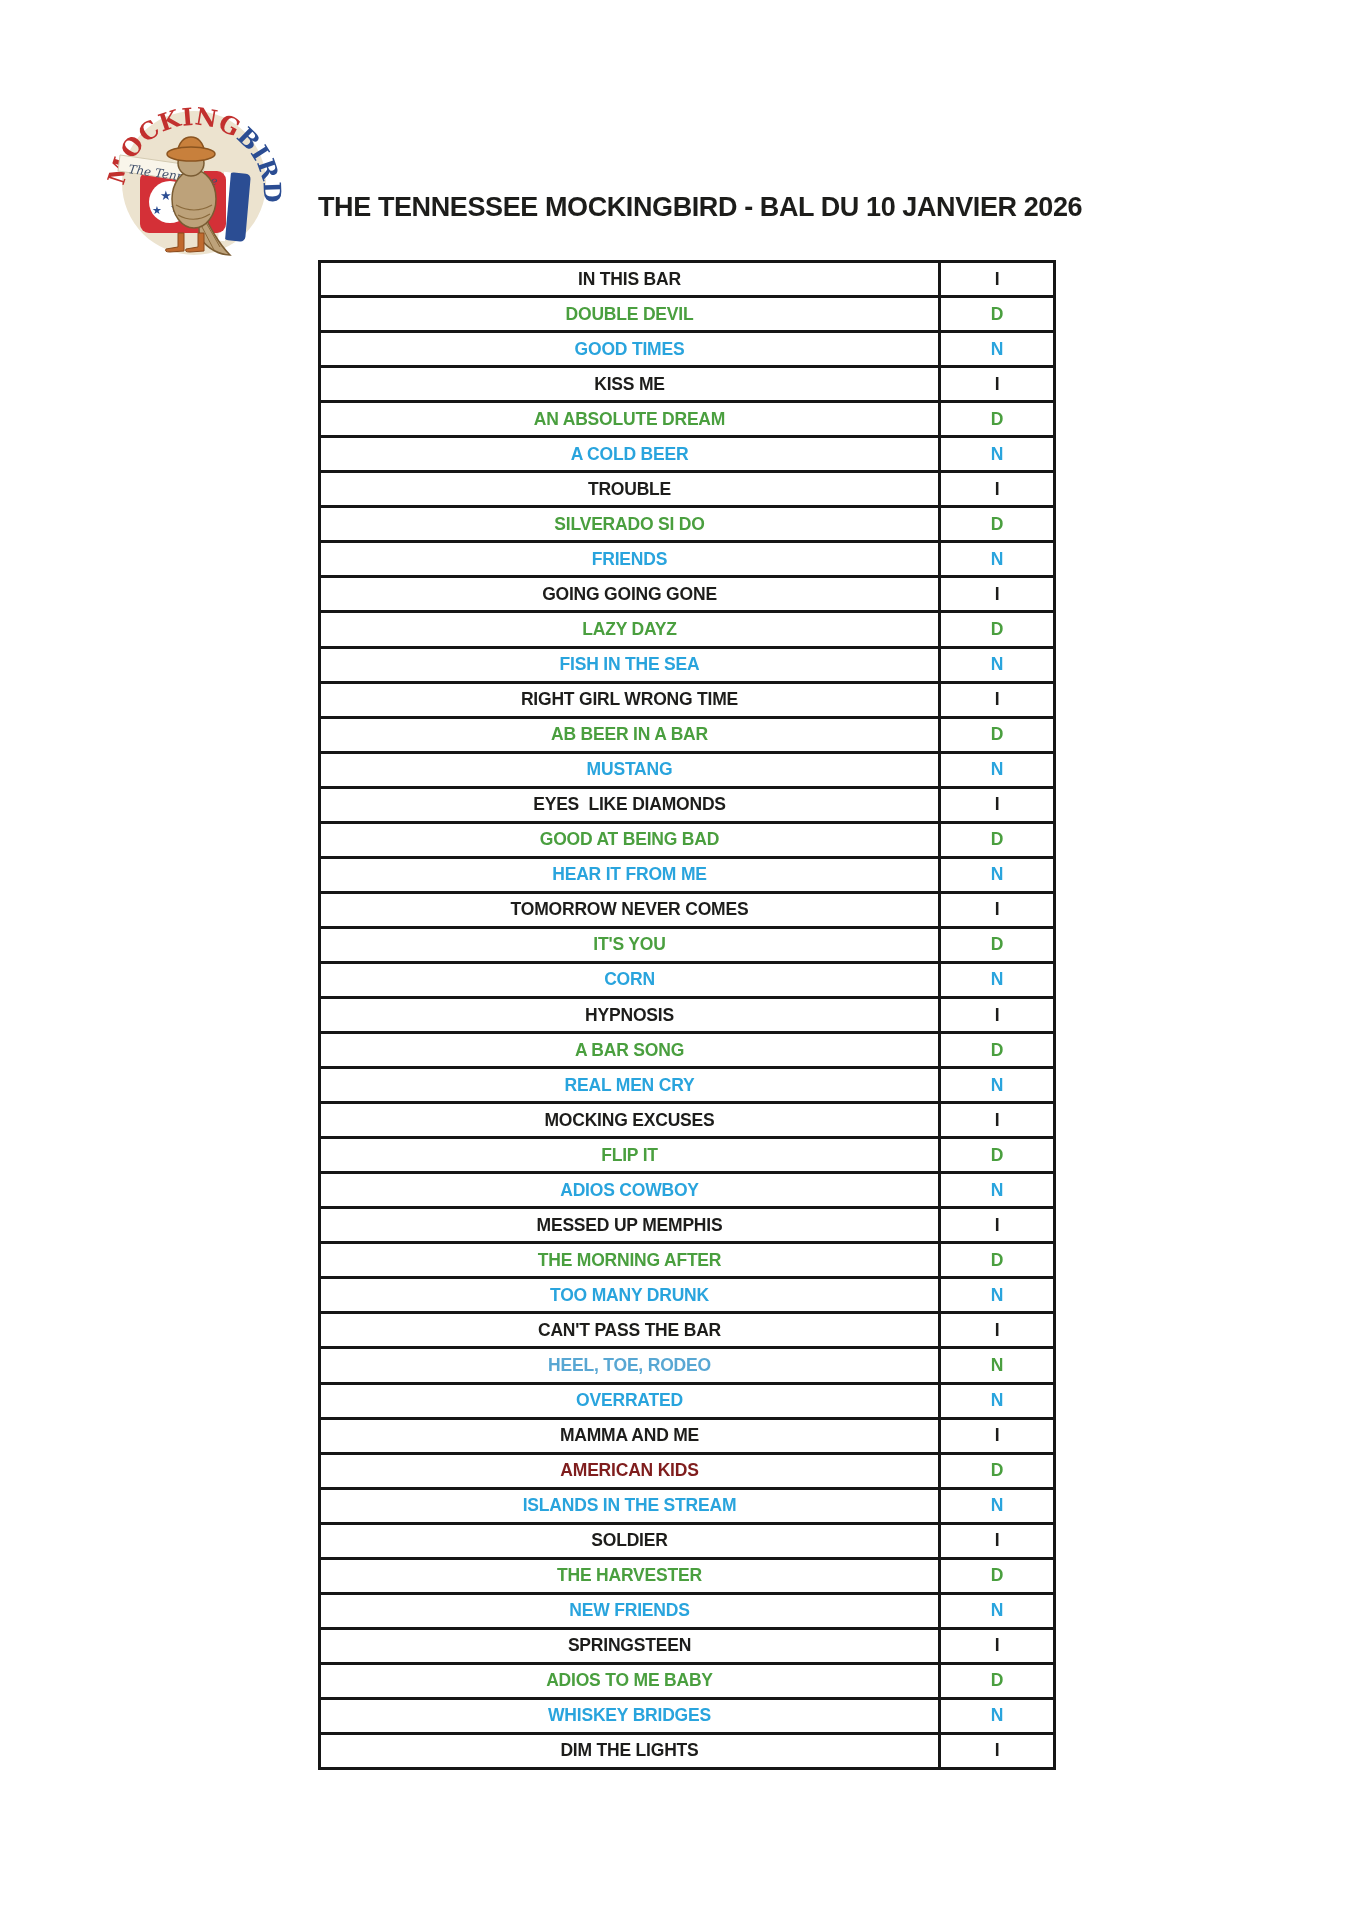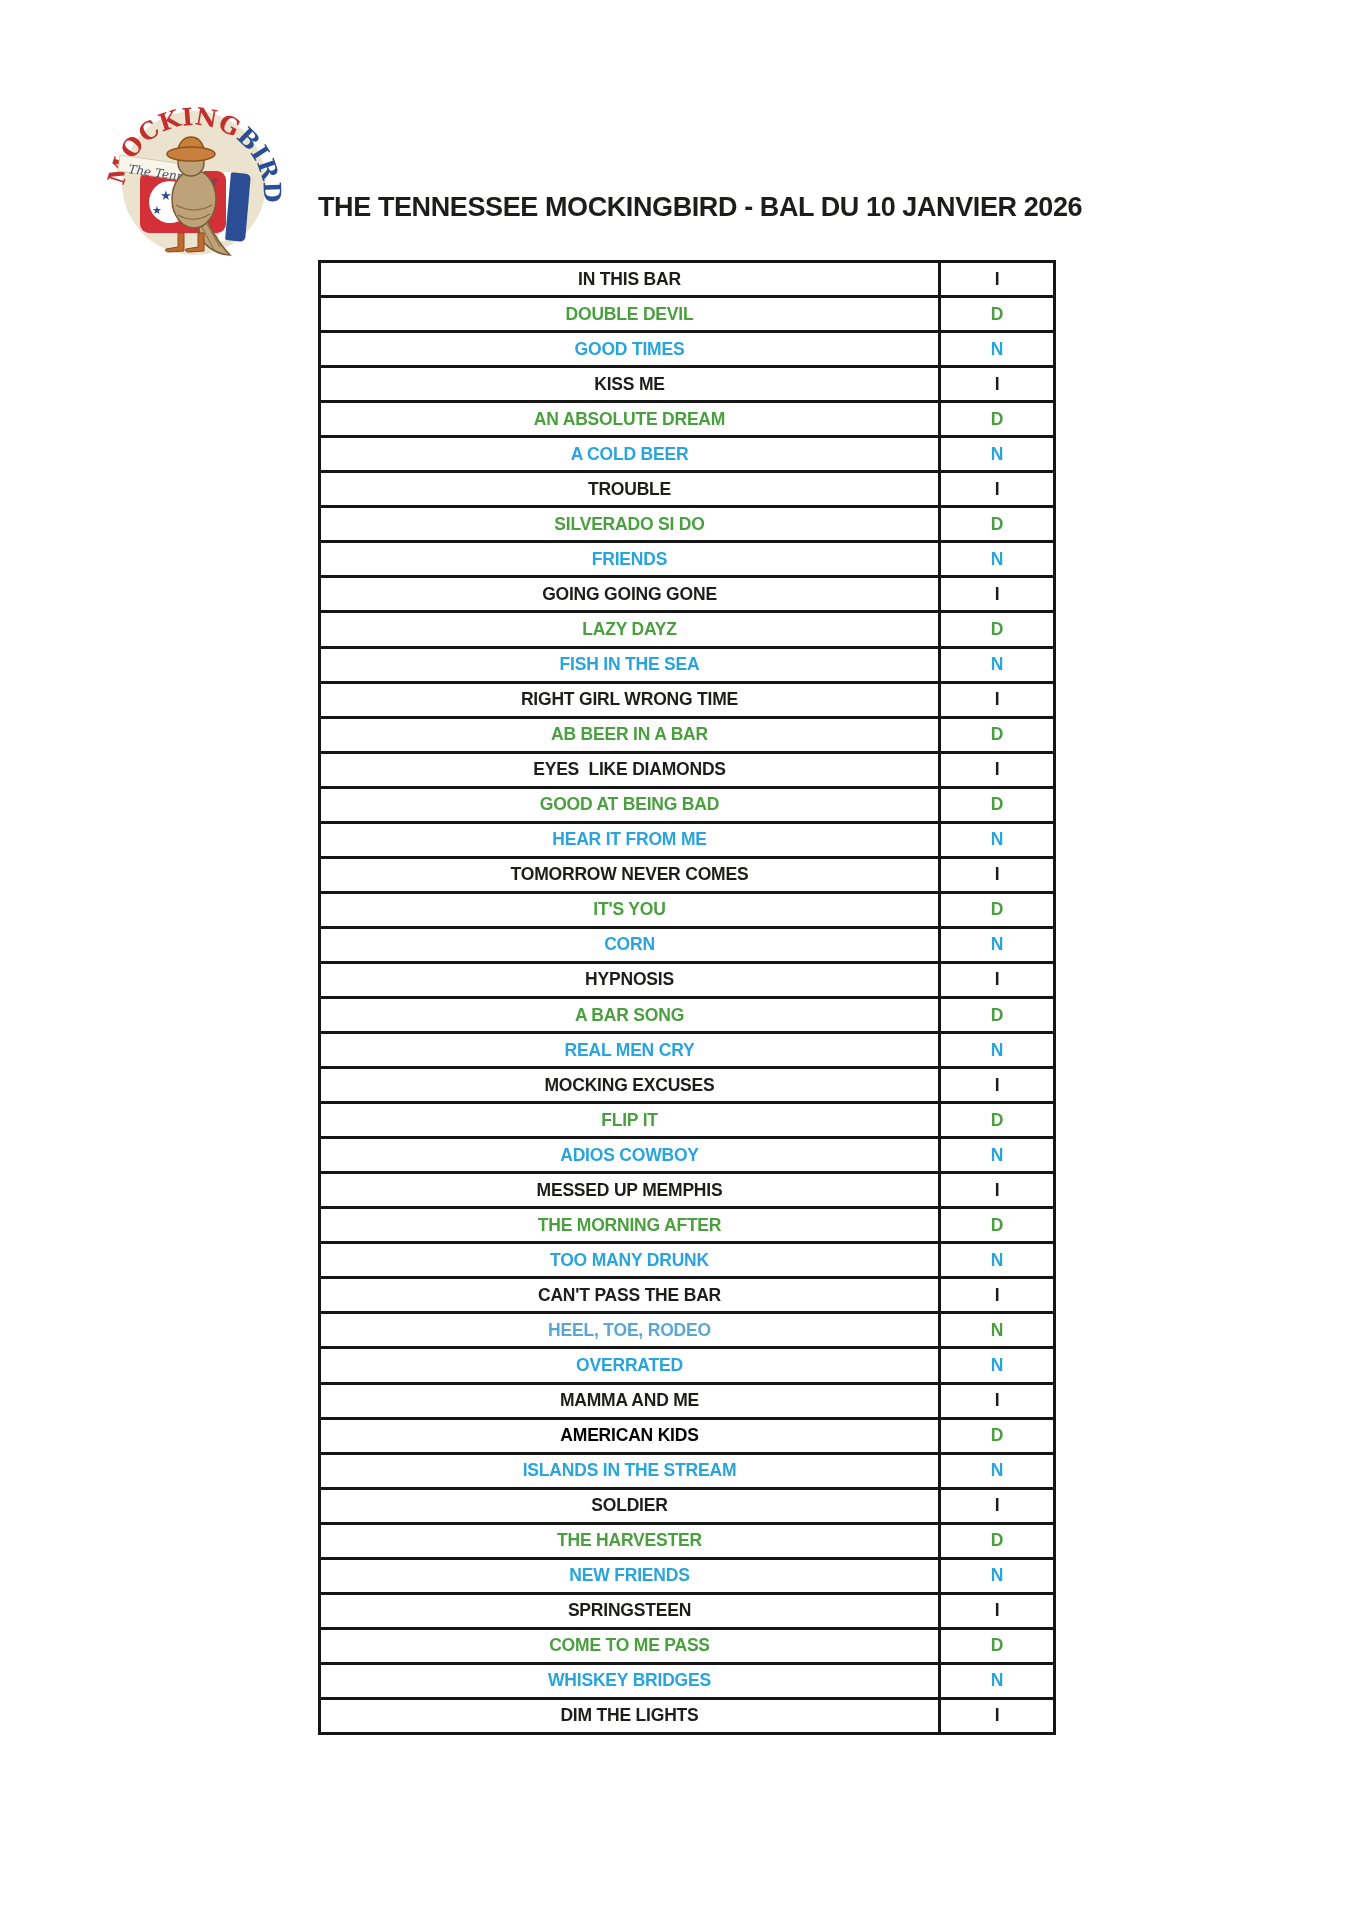--- a/index.html
+++ b/index.html
@@ -153,20 +153,24 @@
         </tr>
         <tr>
           <td class="song-cell" style="color: rgb(29, 29, 27);">RIGHT GIRL WRONG TIME</td>
           <td class="level-cell" style="color: rgb(29, 29, 27);">I</td>
         </tr>
         <tr>
           <td class="song-cell" style="color: rgb(74, 159, 63);">AB BEER IN A BAR</td>
           <td class="level-cell" style="color: rgb(74, 159, 63);">D</td>
         </tr>
         <tr>
+          <td class="song-cell" style="color: rgb(41, 164, 221);">MUSTANG</td>
+          <td class="level-cell" style="color: rgb(41, 164, 221);">N</td>
+        </tr>
+        <tr>
           <td class="song-cell" style="color: rgb(29, 29, 27);">EYES  LIKE DIAMONDS</td>
           <td class="level-cell" style="color: rgb(29, 29, 27);">I</td>
         </tr>
         <tr>
           <td class="song-cell" style="color: rgb(74, 159, 63);">GOOD AT BEING BAD</td>
           <td class="level-cell" style="color: rgb(74, 159, 63);">D</td>
         </tr>
         <tr>
           <td class="song-cell" style="color: rgb(41, 164, 221);">HEAR IT FROM ME</td>
           <td class="level-cell" style="color: rgb(41, 164, 221);">N</td>
@@ -229,21 +233,21 @@
         </tr>
         <tr>
           <td class="song-cell" style="color: rgb(41, 164, 221);">OVERRATED</td>
           <td class="level-cell" style="color: rgb(41, 164, 221);">N</td>
         </tr>
         <tr>
           <td class="song-cell" style="color: rgb(29, 29, 27);">MAMMA AND ME</td>
           <td class="level-cell" style="color: rgb(29, 29, 27);">I</td>
         </tr>
         <tr>
-          <td class="song-cell" style="color: #000000;">AMERICAN KIDS</td>
+          <td class="song-cell" style="color: #7f1d1d;">AMERICAN KIDS</td>
           <td class="level-cell" style="color: rgb(74, 159, 63);">D</td>
         </tr>
         <tr>
           <td class="song-cell" style="color: rgb(41, 164, 221);">ISLANDS IN THE STREAM</td>
           <td class="level-cell" style="color: rgb(41, 164, 221);">N</td>
         </tr>
         <tr>
           <td class="song-cell" style="color: rgb(29, 29, 27);">SOLDIER</td>
           <td class="level-cell" style="color: rgb(29, 29, 27);">I</td>
         </tr>
@@ -253,21 +257,21 @@
         </tr>
         <tr>
           <td class="song-cell" style="color: rgb(41, 164, 221);">NEW FRIENDS</td>
           <td class="level-cell" style="color: rgb(41, 164, 221);">N</td>
         </tr>
         <tr>
           <td class="song-cell" style="color: rgb(29, 29, 27);">SPRINGSTEEN</td>
           <td class="level-cell" style="color: rgb(29, 29, 27);">I</td>
         </tr>
         <tr>
-          <td class="song-cell" style="color: rgb(74, 159, 63);">COME TO ME PASS</td>
+          <td class="song-cell" style="color: rgb(74, 159, 63);">ADIOS TO ME BABY</td>
           <td class="level-cell" style="color: rgb(74, 159, 63);">D</td>
         </tr>
         <tr>
           <td class="song-cell" style="color: rgb(41, 164, 221);">WHISKEY BRIDGES</td>
           <td class="level-cell" style="color: rgb(41, 164, 221);">N</td>
         </tr>
         <tr>
           <td class="song-cell" style="color: rgb(29, 29, 27);">DIM THE LIGHTS</td>
           <td class="level-cell" style="color: rgb(29, 29, 27);">I</td>
         </tr>

